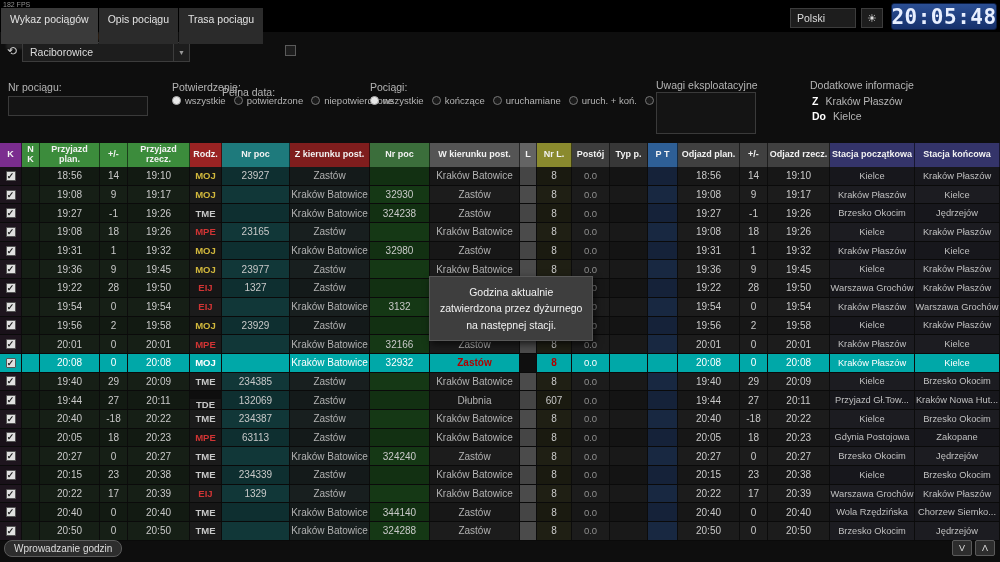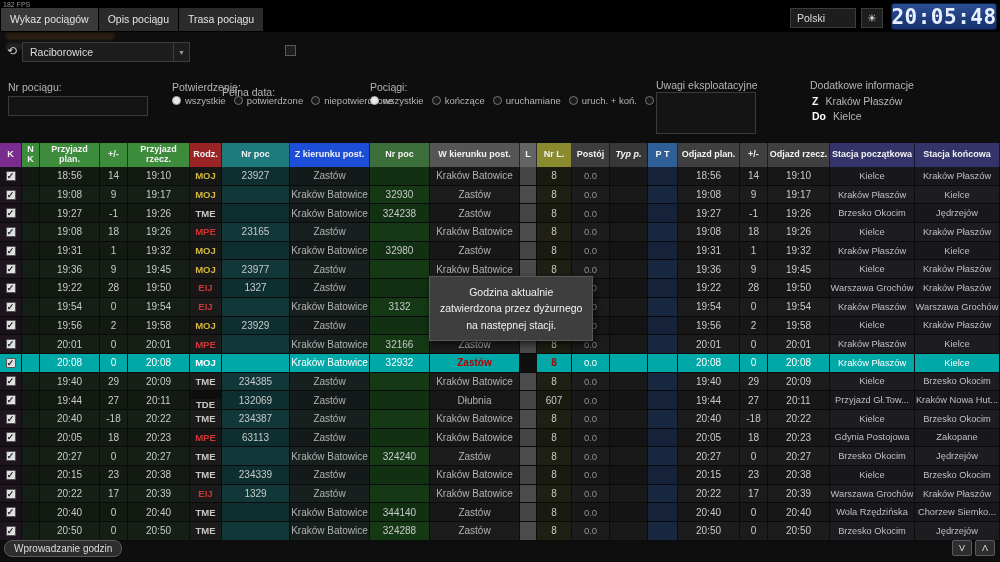--- a/index.html
+++ b/index.html
@@ -6,21 +6,21 @@
   html,body { margin:0; padding:0; }
   body {
     width:1000px; height:562px; position:relative; overflow:hidden;
     background:#0e0e0e; color:#ccc;
     font-family:"Liberation Sans", sans-serif;
   }
   
   .topbar { position:absolute; top:0; left:0; width:1000px; height:32px; background:#000; }
   .fps { position:absolute; top:1px; left:3px; font-size:7px; color:#8f8f8f; }
   .tabs { position:absolute; top:8px; left:1px; display:flex; gap:1px; z-index:3; }
-  .tab { height:23px; line-height:23px; padding:0 9px; font-size:10.5px; background:#2b2b2b; color:#e2e2e2; cursor:default; }
+  .tab { height:36px; line-height:23px; padding:0 9px; font-size:10.5px; background:#2b2b2b; color:#e2e2e2; cursor:default; }
   .tab.active { background:#3a3a3a; }
   .watermark { position:absolute; top:33px; left:6px; opacity:.2; filter:blur(1px); }
   .wm1 { width:108px; height:7px; background:#a05a20; margin-bottom:3px; border-radius:2px; }
   .wm2 { width:82px; height:6px; background:#777; border-radius:2px; }
 
   .lang { position:absolute; top:8px; left:790px; width:66px; height:20px; background:#1d1d1d; border:1px solid #3c3c3c;
           font-size:10.5px; color:#ddd; display:flex; align-items:center; justify-content:space-between; padding:0 0 0 6px;gap:46px; }
   .lang .arr { font-size:7px; color:#999; border-left:1px solid #3c3c3c; padding:0 4px; height:100%; display:flex; align-items:center; }
   .theme-btn { position:absolute; top:8px; left:861px; width:22px; height:20px; background:#1d1d1d; border:1px solid #3c3c3c;
                color:#ddd; font-size:11px; display:flex; align-items:center; justify-content:center; }
@@ -199,27 +199,27 @@
       <div class="hcell" style="background: rgb(123, 45, 143);">K</div>
       <div class="hcell" style="background: rgb(60, 140, 60);">N
 K</div>
       <div class="hcell" style="background: rgb(60, 140, 60);">Przyjazd
 plan.</div>
       <div class="hcell" style="background: rgb(60, 140, 60);">+/-</div>
       <div class="hcell" style="background: rgb(60, 140, 60);">Przyjazd
 rzecz.</div>
       <div class="hcell" style="background: rgb(154, 35, 35);">Rodz.</div>
       <div class="hcell" style="background: rgb(30, 122, 124);">Nr poc</div>
-      <div class="hcell" style="background: #1d4ed8;">Z kierunku post.</div>
+      <div class="hcell" style="background: #7f1d1d;">Z kierunku post.</div>
       <div class="hcell" style="background: rgb(59, 110, 59);">Nr poc</div>
       <div class="hcell" style="background: rgb(85, 85, 85);">W kierunku post.</div>
       <div class="hcell" style="background: rgb(100, 100, 100);">L</div>
       <div class="hcell" style="background: rgb(138, 138, 46);">Nr L.</div>
       <div class="hcell" style="background: rgb(61, 61, 61);">Postój</div>
-      <div class="hcell" style="background: rgb(55, 55, 55); font-style: italic;">Typ p.</div>
+      <div class="hcell" style="background: rgb(55, 55, 55);">Typ p.</div>
       <div class="hcell" style="background: rgb(46, 95, 150);">P T</div>
       <div class="hcell" style="background: rgb(64, 64, 64);">Odjazd plan.</div>
       <div class="hcell" style="background: rgb(64, 64, 64);">+/-</div>
       <div class="hcell" style="background: rgb(64, 64, 64);">Odjazd rzecz.</div>
       <div class="hcell" style="background: rgb(52, 52, 106);">Stacja początkowa</div>
       <div class="hcell" style="background: rgb(52, 52, 106);">Stacja końcowa</div>
     </div>
   <div id="tbody">
       <div class="row">
         <div class="cell k">

